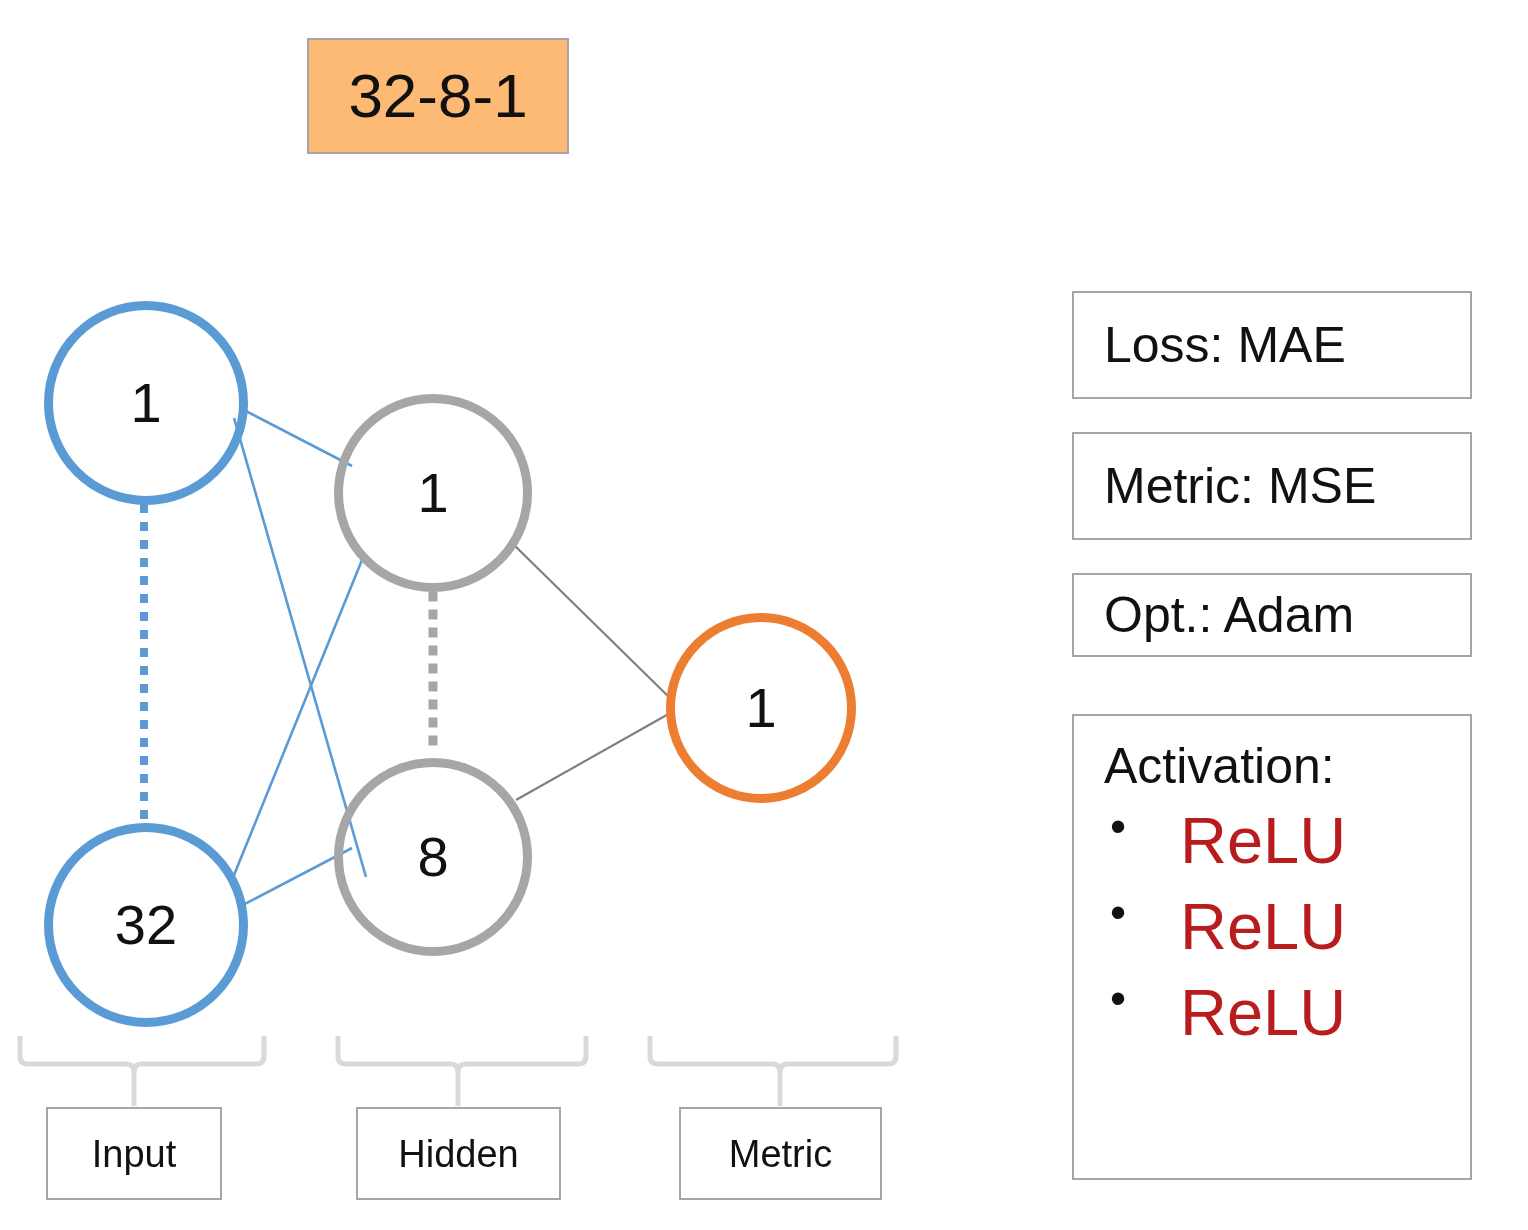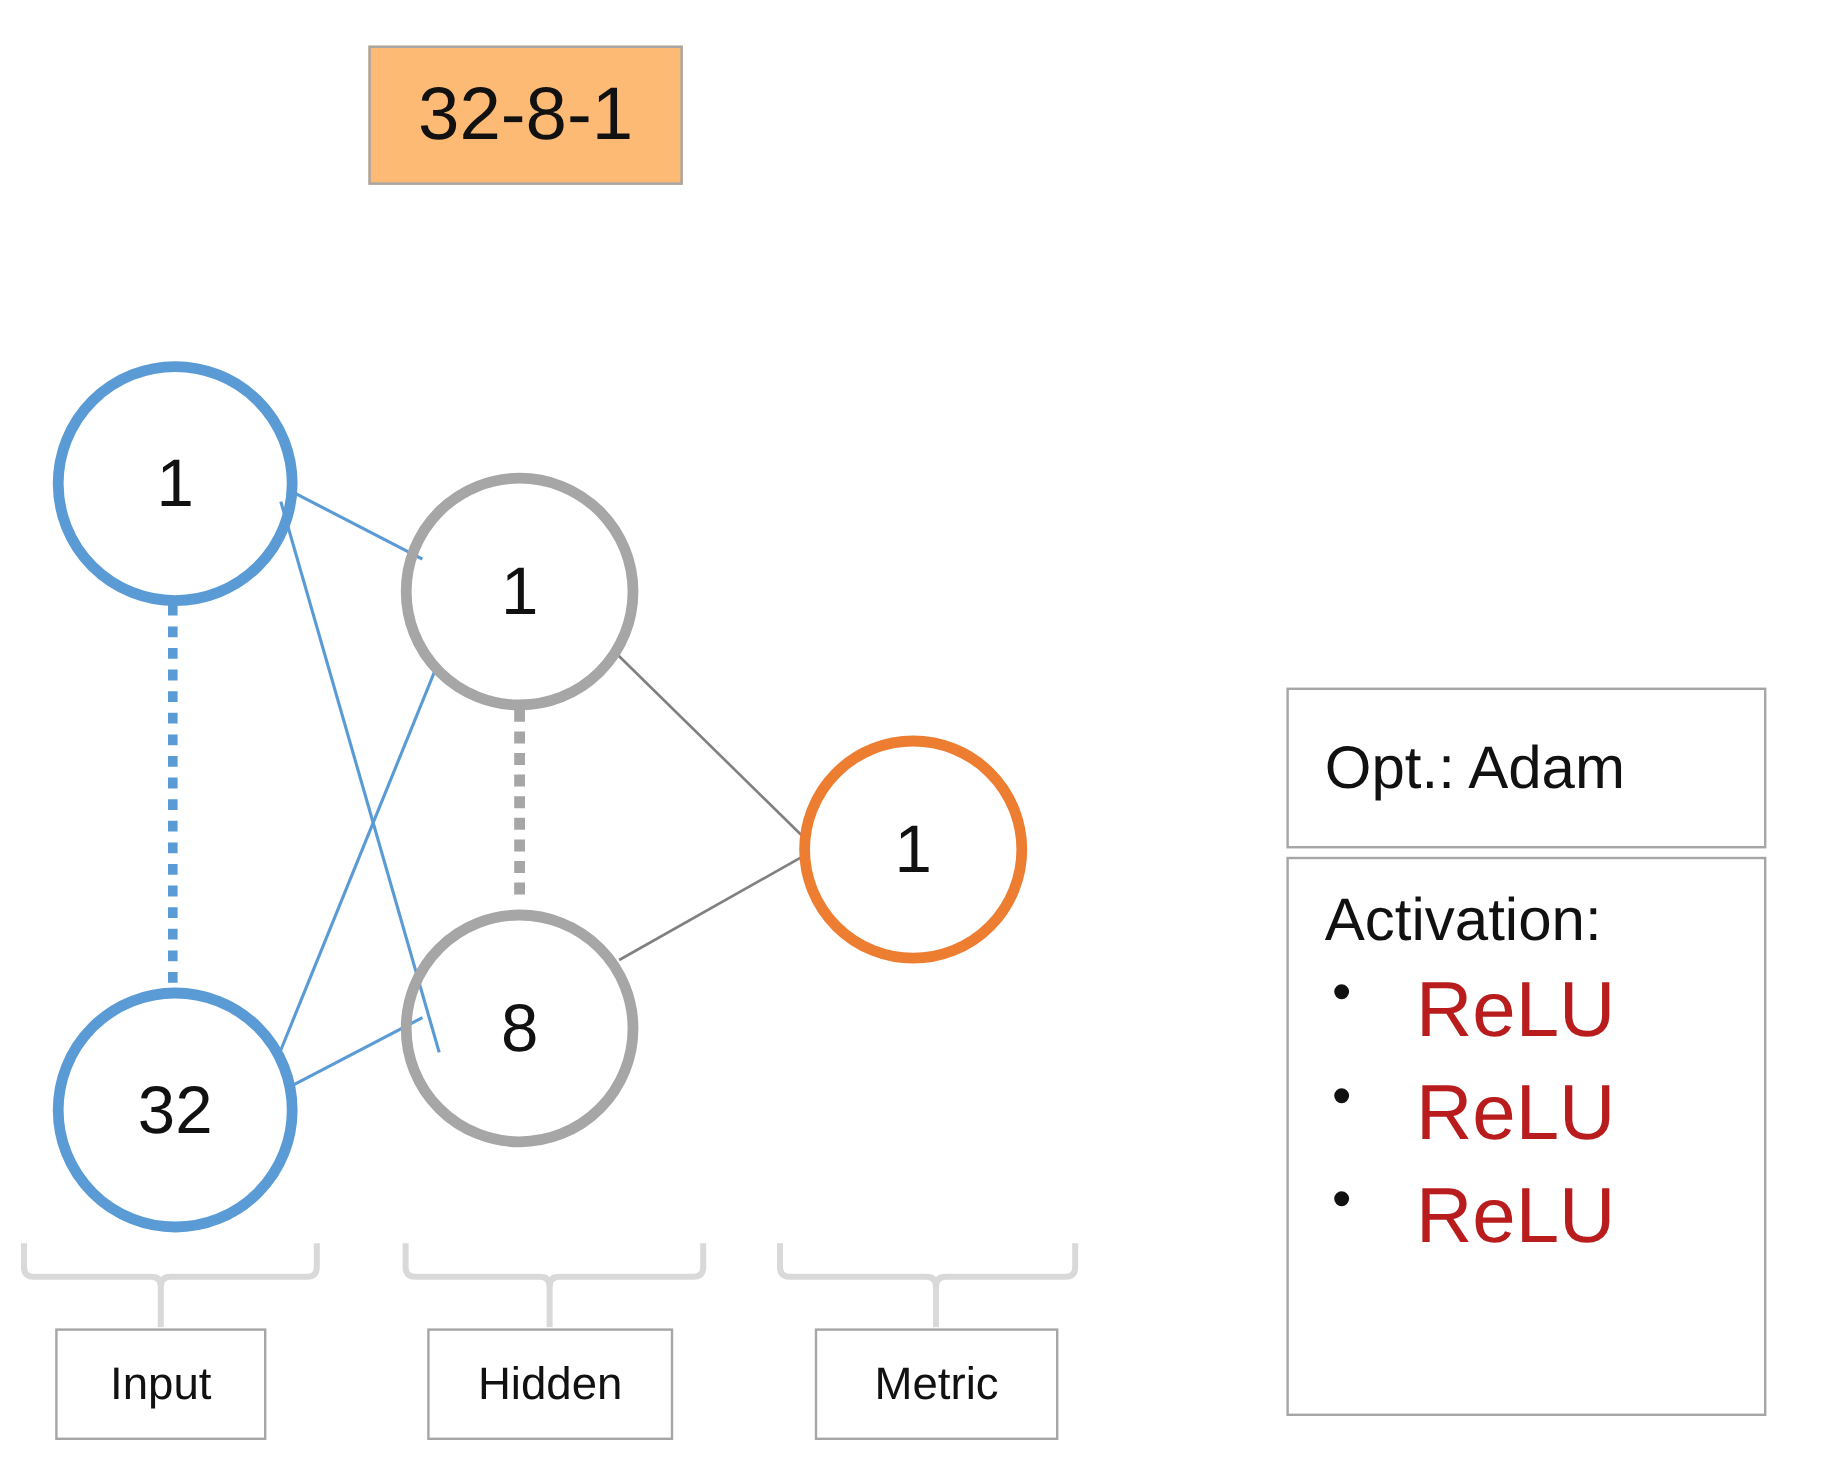--- a/index.html
+++ b/index.html
@@ -124,21 +124,21 @@
     background: #ffffff;
     display: flex;
     align-items: center;
     padding-left: 30px;
     font-size: 50px;
     line-height: 1;
     color: #111111;
   }
   #info-loss   { left: 1072px; top: 291px; width: 400px; height: 108px; }
   #info-metric { left: 1072px; top: 432px; width: 400px; height: 108px; }
-  #info-opt    { left: 1072px; top: 573px; width: 400px; height: 134px; }
+  #info-opt    { left: 1072px; top: 573px; width: 400px; height: 84px; }
 
   #info-activation {
     position: absolute;
     left: 1072px;
     top: 714px;
     width: 400px;
     height: 466px;
     box-sizing: border-box;
     border: 2px solid #a6a6a6;
     background: #ffffff;
@@ -234,20 +234,26 @@
   <div class="layer-label" id="label-input">
     <span>Input</span>
   </div>
   <div class="layer-label" id="label-hidden">
     <span>Hidden</span>
   </div>
   <div class="layer-label" id="label-output">
     <span>Metric</span>
   </div>
 
+  <div class="info-box" id="info-loss">
+    <span>Loss: MAE</span>
+  </div>
+  <div class="info-box" id="info-metric">
+    <span>Metric: MSE</span>
+  </div>
   <div class="info-box" id="info-opt">
     <span>Opt.: Adam</span>
   </div>
 
   <div id="info-activation">
     <div class="act-title">Activation:</div>
     <ul>
       <li>ReLU</li>
       <li>ReLU</li>
       <li>ReLU</li>

